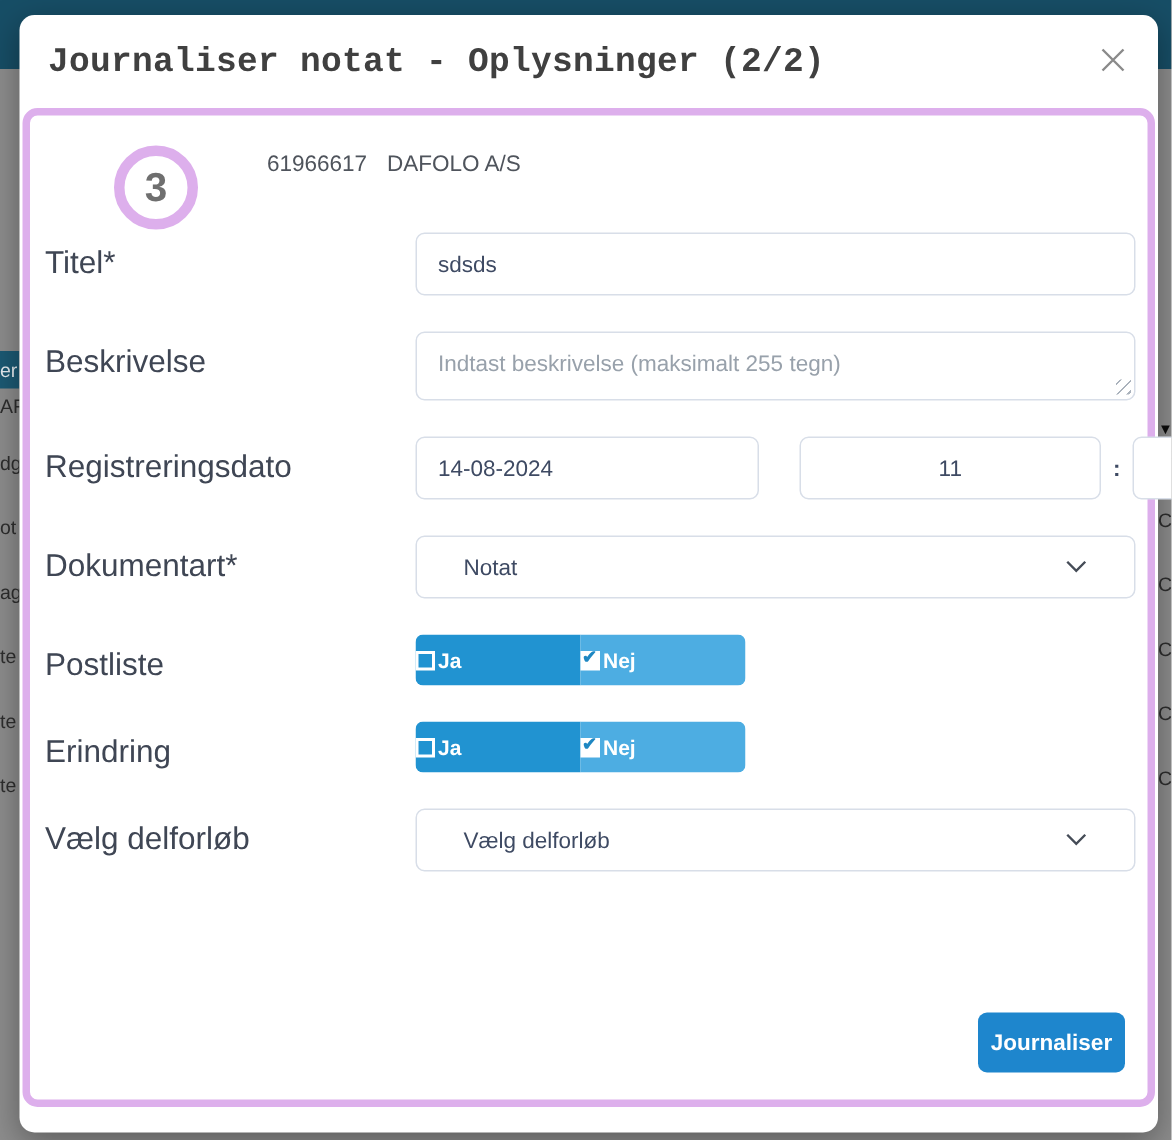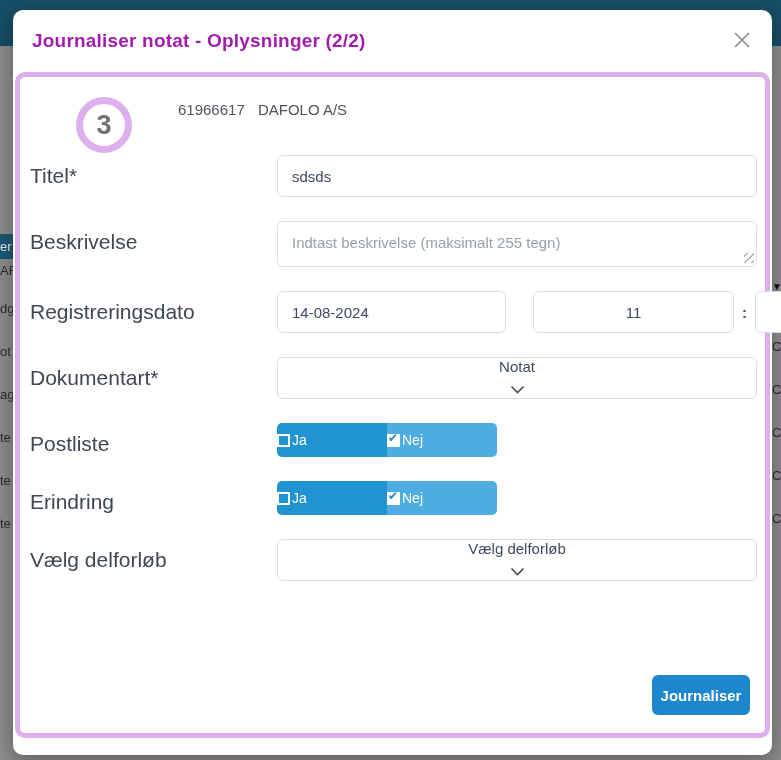--- a/index.html
+++ b/index.html
@@ -18,22 +18,22 @@
   .frag-teal { background:#1c5a74; color:#e8eef2; height:25px; line-height:25px;
     width:13px; }
   .caret-down { position:absolute; left:0; font-size:10px; color:#0d0d0d; }
 
   
   .modal { position:absolute; left:13px; top:10px; width:759px; height:745px;
     background:#ffffff; border-radius:10px; box-shadow:0 6px 22px rgba(0,0,0,.35);
     z-index:2; display:flex; flex-direction:column; }
   .modal-header { height:62px; display:flex; align-items:center;
     padding:0 17px 0 19px; }
-  .modal-title { font-size:19px; font-weight:700; color:#a21caf; flex:1;
-    letter-spacing:.2px; }
+  .modal-title { font-size:23px; font-weight:700; color:#404040; flex:1;
+    letter-spacing:.2px;font-family:Liberation Mono, monospace; }
   .close-btn { width:26px; height:26px; display:flex; align-items:center;
     justify-content:center; cursor:pointer; background:none; border:none; }
 
   .purple-box { margin:0 2px; height:666px; border:5px solid #ddafec;
     border-radius:10px; padding:8px 6px 18px 6px; display:flex;
     flex-direction:column; }
 
   
   .party-row { display:flex; align-items:flex-start; height:70px; }
   .btn { border:none; border-radius:6px; color:#fff; font-size:15px;
@@ -64,28 +64,28 @@
       #aab2bc 2px 3px, transparent 3px 5px); pointer-events:none; }
 
   .date-row { display:flex; align-items:center; }
   .date-input { width:164px; height:43px; }
   .time-input { width:60px; height:44px; text-align:center; padding:0; }
   .time-hour { margin-left:27px; }
   .time-colon { margin:0 8px; color:#3e4a63; font-size:15px; font-weight:700; }
 
   .select-box { width:480px; height:42px; border:1px solid #d8dee8;
     border-radius:6px; background:#fff; display:flex; align-items:center;
-    padding:0 19px; cursor:pointer;flex-direction:column; }
+    padding:0 31px; cursor:pointer; }
   .select-value { flex:1; font-size:15px; color:#3e4a63; }
 
   
   .toggle-group { display:flex; width:220px; height:34px; border-radius:5px;
     overflow:hidden; cursor:pointer; }
   .toggle-seg { width:110px; display:flex; align-items:center; 
-    color:#fff; font-size:14px; font-weight:400; }
+    color:#fff; font-size:14px; font-weight:700; }
   .seg-off { background:#2193d1; }
   .seg-on  { background:#4dade2; }
   .cbox { width:13px; height:13px; flex:0 0 13px; margin-right:2px; }
   .cbox-empty { border:2px solid #fff; background:transparent; }
   .cbox-checked { background:#fff; position:relative; }
   .cbox-checked::after { content:"✔"; position:absolute; left:1px; top:-3px;
     font-size:12px; color:#1e87c2; }
 
   
   .footer-row { margin-top:auto; display:flex; justify-content:flex-end;

